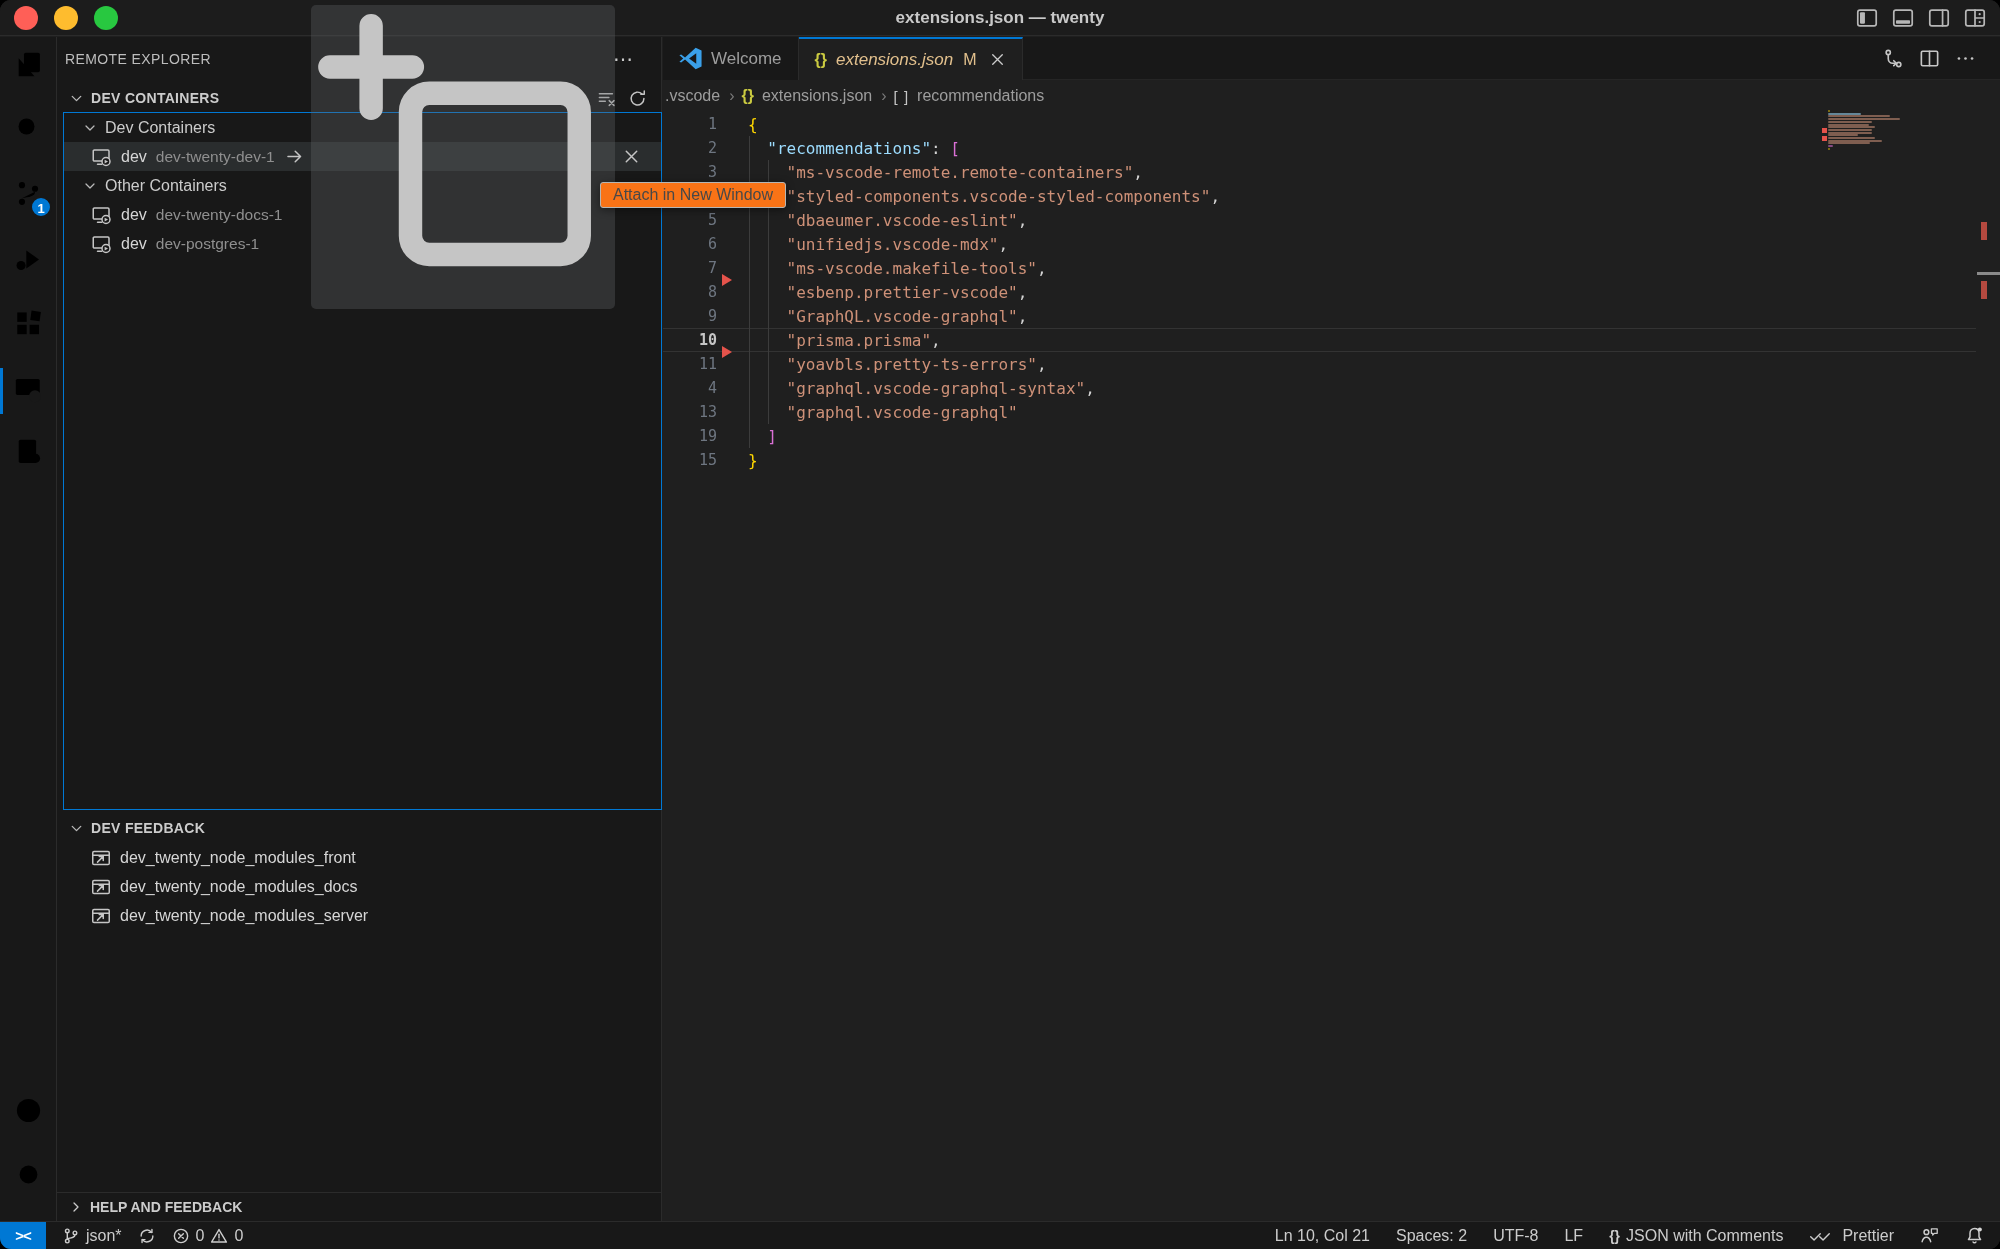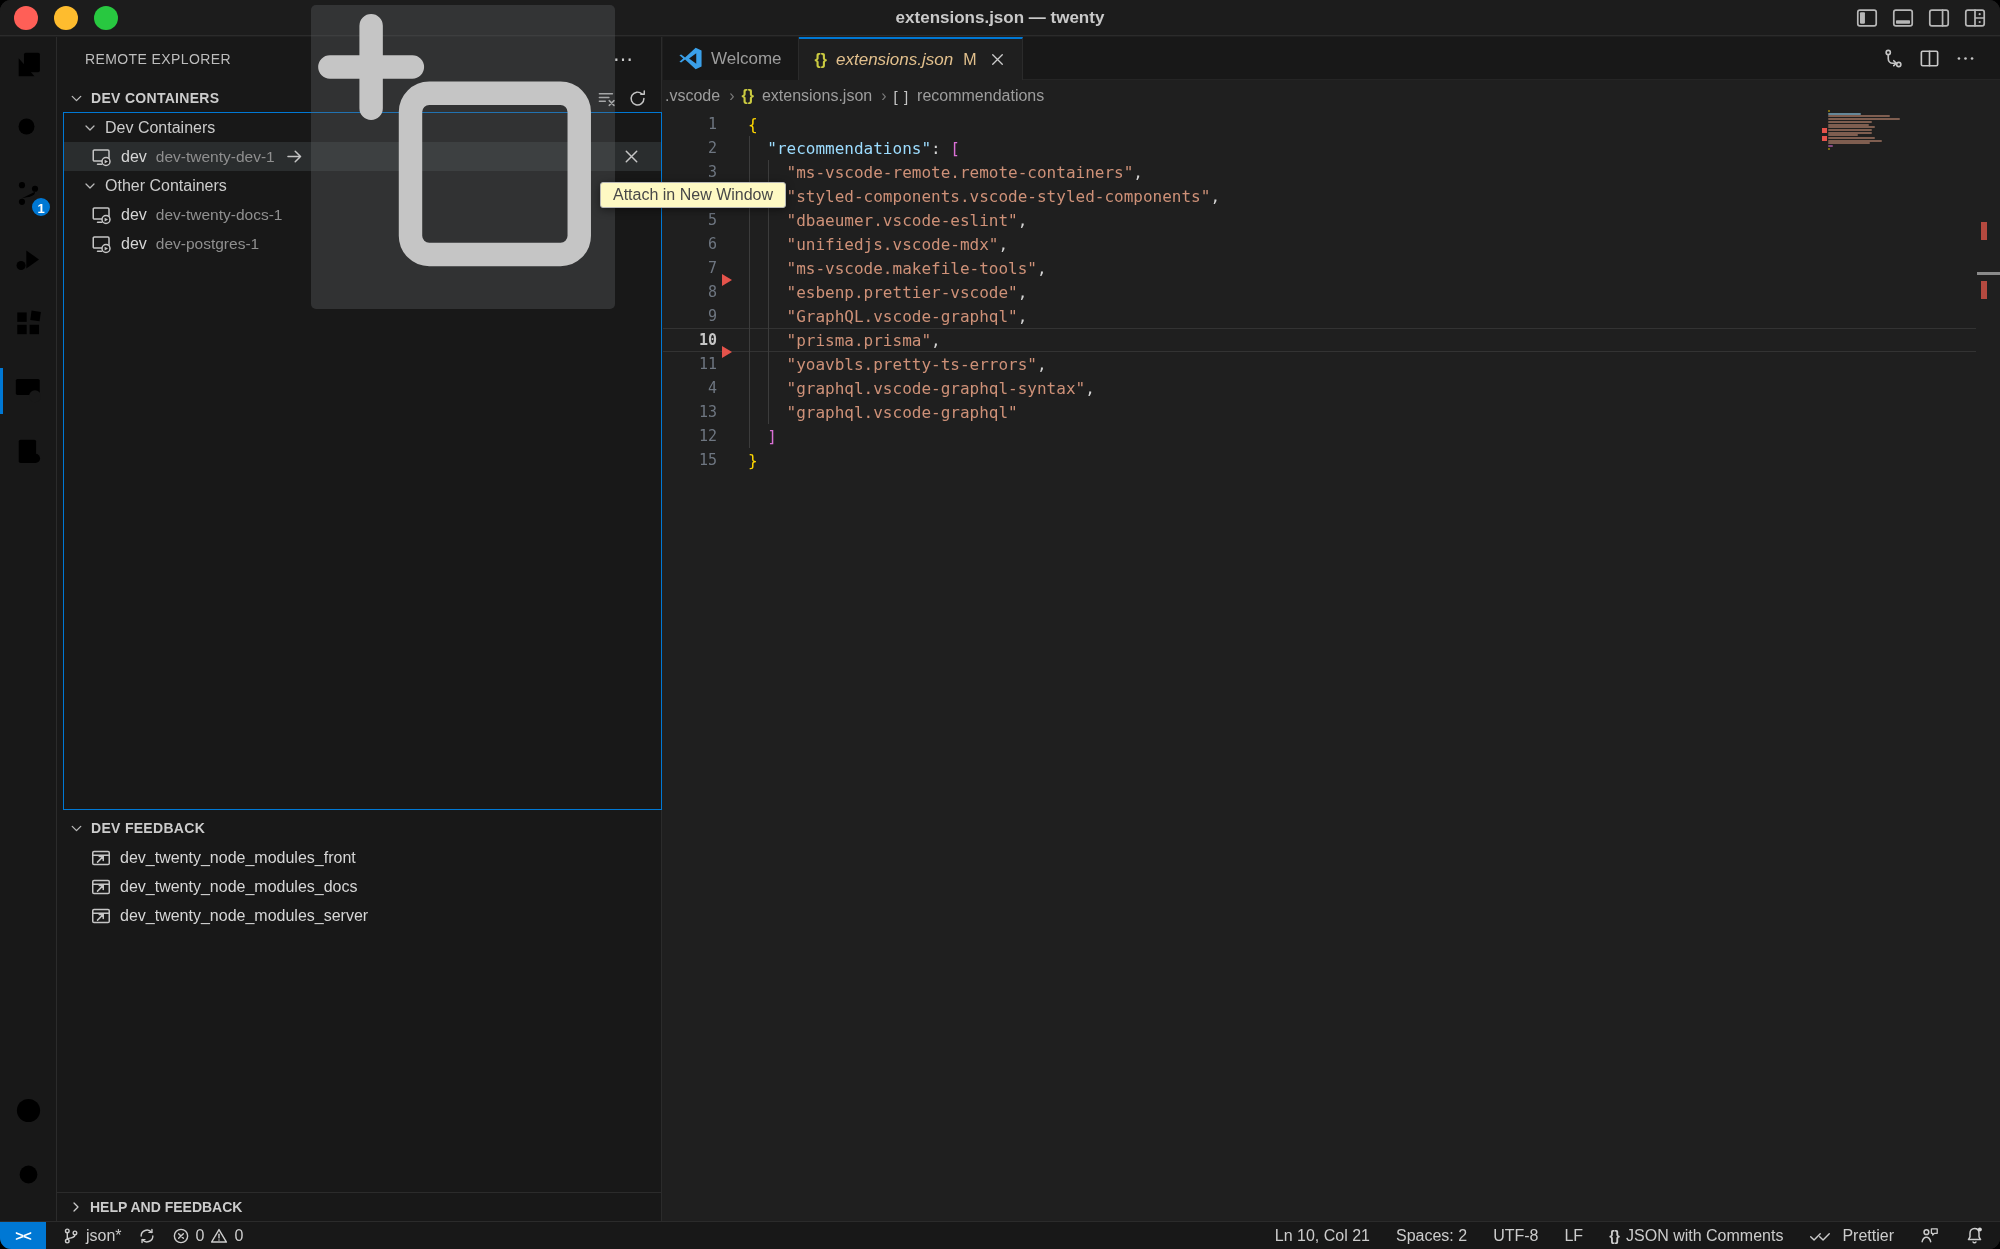--- a/index.html
+++ b/index.html
@@ -22,21 +22,21 @@
   
   .activitybar { position:absolute; left:0; top:37px; width:57px; bottom:28px; background:#181818; border-right:1px solid #2b2b2b; }
   .ab-item { position:absolute; left:14px; width:29px; height:29px; color:#7f7f7f; }
   .ab-item.active { color:#e7e7e7; }
   .ab-active-bar { position:absolute; left:0; top:331px; width:3px; height:46px; background:#0078d4; }
   .ab-badge { position:absolute; left:16px; top:17px; min-width:22px; height:22px; border-radius:11px; background:#0078d4; color:#fff; font-size:13px; line-height:22px; text-align:center; font-weight:600; border:2px solid #181818; }
 
   
   .sidebar { position:absolute; left:57px; top:37px; width:605px; bottom:28px; background:#181818; border-right:1px solid #2b2b2b; }
   .sb-header { position:absolute; left:0; top:0; width:100%; height:44px; display:flex; align-items:center; }
-  .sb-title { margin-left:28px; color:#bdbdbd; font-size:14px; letter-spacing:.4px; }
+  .sb-title { margin-left:8px; color:#bdbdbd; font-size:14px; letter-spacing:.4px; }
   .sb-ellipsis { position:absolute; right:26px; top:10px; color:#cccccc; font-size:20px; letter-spacing:2px; }
 
   .section-head { position:absolute; left:0; width:100%; height:28px; display:flex; align-items:center; color:#cccccc; }
   .section-head .chev { width:17px; height:17px; margin-left:11px; color:#b9b9b9; }
   .section-head .lbl { margin-left:6px; font-size:14px; font-weight:700; letter-spacing:.3px; }
   .section-tools { margin-left:auto; margin-right:14px; display:flex; gap:12px; color:#c5c5c5; }
   .section-tools .icn { width:19px; height:19px; }
 
   .focus-box { position:absolute; left:6px; top:75px; width:599px; height:698px; border:1px solid #0078d4; }
   .tree-row { height:29px; display:flex; align-items:center; color:#cccccc; font-size:16px; position:relative; }
@@ -83,21 +83,21 @@
   .code-line.cur { box-shadow: inset 0 1px 0 rgba(234,234,234,.10), inset 0 -1px 0 rgba(234,234,234,.10); }
 
   .guide { position:absolute; width:1px; background:#3c3c3c; }
   .gut-marker { position:absolute; width:0; height:0; border-top:6.5px solid transparent; border-bottom:6.5px solid transparent; }
 
   #minimap { position:absolute; }
   .mm-bar { position:absolute; height:2px; border-radius:1px; }
   .mm-dot { position:absolute; width:5px; height:5px; }
   .ruler-mark { position:absolute; }
 
-  .tooltip { position:absolute; left:600px; top:182px; height:26px; background:#fef9c3; border:1px solid #b6b6b4; border-radius:3px; color:#484848; font-size:16px; line-height:24px; padding:0 12px; box-shadow:0 2px 8px rgba(0,0,0,.45); z-index:50; }
+  .tooltip { position:absolute; left:600px; top:182px; height:26px; background:#f97316; border:1px solid #b6b6b4; border-radius:3px; color:#484848; font-size:16px; line-height:24px; padding:0 12px; box-shadow:0 2px 8px rgba(0,0,0,.45); z-index:50; }
 
   
   .statusbar { position:absolute; left:0; right:0; bottom:0; height:28px; background:#181818; border-top:1px solid #2b2b2b; display:flex; align-items:center; color:#cccccc; font-size:16px; }
   .remote-ind { width:46px; height:28px; background:#0078d4; color:#fff; display:flex; align-items:center; justify-content:center; font-weight:700; font-size:15px; border-bottom-left-radius:10px; letter-spacing:-1px; flex:none; }
   .sb-item { display:flex; align-items:center; gap:6px; margin-left:16px; }
   .sb-item .icn { width:18px; height:18px; }
   .sb-right { margin-left:auto; display:flex; align-items:center; gap:26px; padding-right:16px; }
   .sb-right .sb-item { margin-left:0; }
   .checks { display:flex; }
   .checks .icn+ .icn { margin-left:-9px; }
@@ -434,21 +434,21 @@
         <div class="code-line"><span class="ln" style="color: rgb(110, 118, 129);">4</span><span class="gut"></span><span><span style="color: rgb(212, 212, 212);">    </span><span style="color: rgb(206, 145, 120);">"styled-components.vscode-styled-components"</span><span style="color: rgb(212, 212, 212);">,</span></span></div>
         <div class="code-line"><span class="ln" style="color: rgb(110, 118, 129);">5</span><span class="gut"></span><span><span style="color: rgb(212, 212, 212);">    </span><span style="color: rgb(206, 145, 120);">"dbaeumer.vscode-eslint"</span><span style="color: rgb(212, 212, 212);">,</span></span></div>
         <div class="code-line"><span class="ln" style="color: rgb(110, 118, 129);">6</span><span class="gut"></span><span><span style="color: rgb(212, 212, 212);">    </span><span style="color: rgb(206, 145, 120);">"unifiedjs.vscode-mdx"</span><span style="color: rgb(212, 212, 212);">,</span></span></div>
         <div class="code-line"><span class="ln" style="color: rgb(110, 118, 129);">7</span><span class="gut"></span><span><span style="color: rgb(212, 212, 212);">    </span><span style="color: rgb(206, 145, 120);">"ms-vscode.makefile-tools"</span><span style="color: rgb(212, 212, 212);">,</span></span></div>
         <div class="code-line"><span class="ln" style="color: rgb(110, 118, 129);">8</span><span class="gut"></span><span><span style="color: rgb(212, 212, 212);">    </span><span style="color: rgb(206, 145, 120);">"esbenp.prettier-vscode"</span><span style="color: rgb(212, 212, 212);">,</span></span></div>
         <div class="code-line"><span class="ln" style="color: rgb(110, 118, 129);">9</span><span class="gut"></span><span><span style="color: rgb(212, 212, 212);">    </span><span style="color: rgb(206, 145, 120);">"GraphQL.vscode-graphql"</span><span style="color: rgb(212, 212, 212);">,</span></span></div>
         <div class="code-line cur"><span class="ln" style="color: rgb(198, 198, 198); font-weight: 700;">10</span><span class="gut"></span><span><span style="color: rgb(212, 212, 212);">    </span><span style="color: rgb(206, 145, 120);">"prisma.prisma"</span><span style="color: rgb(212, 212, 212);">,</span></span></div>
         <div class="code-line"><span class="ln" style="color: rgb(110, 118, 129);">11</span><span class="gut"></span><span><span style="color: rgb(212, 212, 212);">    </span><span style="color: rgb(206, 145, 120);">"yoavbls.pretty-ts-errors"</span><span style="color: rgb(212, 212, 212);">,</span></span></div>
         <div class="code-line"><span class="ln" style="color: rgb(110, 118, 129);">4</span><span class="gut"></span><span><span style="color: rgb(212, 212, 212);">    </span><span style="color: rgb(206, 145, 120);">"graphql.vscode-graphql-syntax"</span><span style="color: rgb(212, 212, 212);">,</span></span></div>
         <div class="code-line"><span class="ln" style="color: rgb(110, 118, 129);">13</span><span class="gut"></span><span><span style="color: rgb(212, 212, 212);">    </span><span style="color: rgb(206, 145, 120);">"graphql.vscode-graphql"</span></span></div>
-        <div class="code-line"><span class="ln" style="color: rgb(110, 118, 129);">12</span><span class="gut"></span><span><span style="color: rgb(212, 212, 212);">  </span><span style="color: rgb(218, 112, 214);">]</span></span></div>
+        <div class="code-line"><span class="ln" style="color: rgb(110, 118, 129);">19</span><span class="gut"></span><span><span style="color: rgb(212, 212, 212);">  </span><span style="color: rgb(218, 112, 214);">]</span></span></div>
         <div class="code-line"><span class="ln" style="color: rgb(110, 118, 129);">15</span><span class="gut"></span><span><span style="color: rgb(255, 215, 0);">}</span></span></div>
         <div class="guide" style="top: 24px; height: 312px; left: 86px; position: absolute;"></div>
         <div class="guide" style="top: 48px; height: 264px; left: 105px; position: absolute;"></div>
         <div class="gut-marker" style="position: absolute; left: 59px; top: 162px; border-left: 10px solid rgb(229, 83, 75);"></div>
         <div class="gut-marker" style="position: absolute; left: 59px; top: 234px; border-left: 10px solid rgb(229, 83, 75);"></div>
       </div>
     <div id="minimap" style="left: 1159px; top: 73px; width: 90px; height: 50px; position: absolute;">
         <div class="mm-bar" style="left: 6px; top: 0px; width: 1.5px; background: rgb(255, 215, 0); opacity: 0.55;"></div>
         <div class="mm-bar" style="left: 6px; top: 2.7px; width: 33px; background: rgb(156, 220, 254); opacity: 0.55;"></div>
         <div class="mm-bar" style="left: 6px; top: 5.4px; width: 61.5px; background: rgb(206, 145, 120); opacity: 0.55;"></div>

